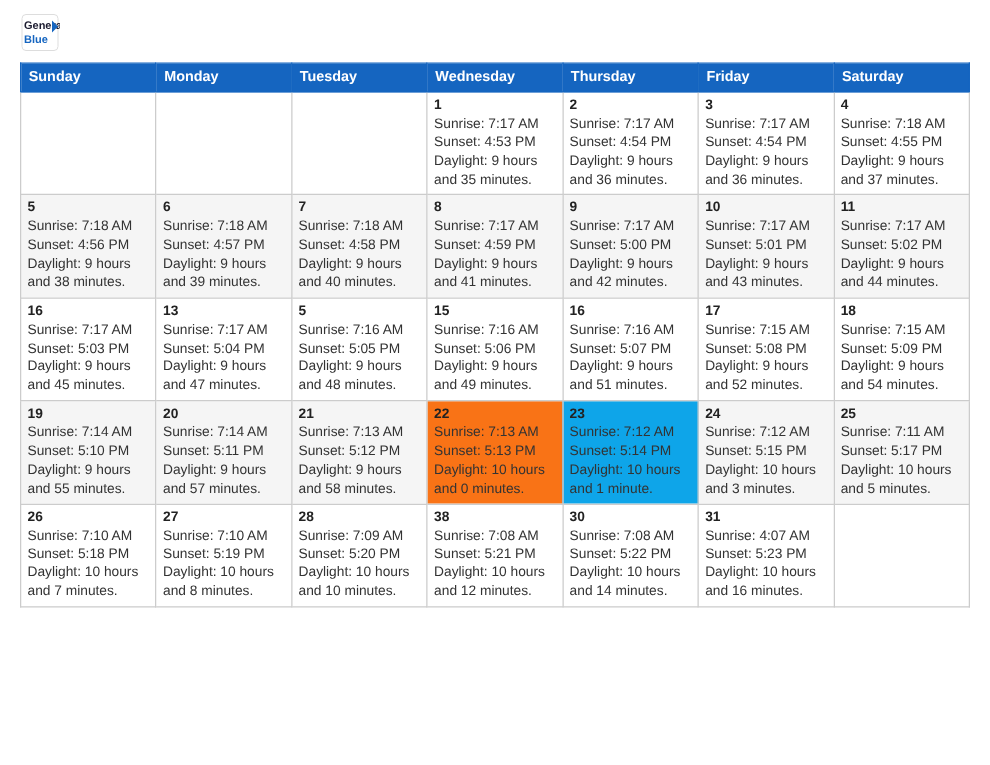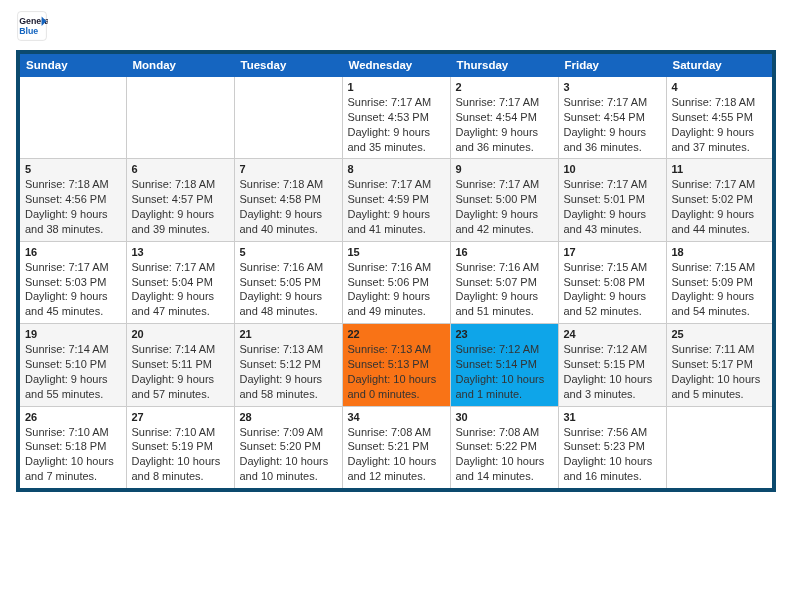--- a/index.html
+++ b/index.html
@@ -40,21 +40,21 @@
       color: #1a1a2e;
       line-height: 1.1;
     }
     .location {
       font-size: 13px;
       color: #333;
     }
     .calendar {
       width: 100%;
       border-collapse: collapse;
-      border: 4px solid #0c4a6e;
+      border: 1px solid #0c4a6e;
     }
     .calendar th {
       background: #1565c0;
       color: #fff;
       font-size: 11.5px;
       font-weight: bold;
       text-align: left;
       padding: 5px 6px;
       border: 1px solid #1565c0;
     }
@@ -319,36 +319,36 @@
 and 8 minutes.</div>
           </td>
           <td>
             <div class="day-number">28</div>
             <div class="day-info" style="white-space: pre-line;">Sunrise: 7:09 AM
 Sunset: 5:20 PM
 Daylight: 10 hours
 and 10 minutes.</div>
           </td>
           <td>
-            <div class="day-number">34</div>
+            <div class="day-number">38</div>
             <div class="day-info" style="white-space: pre-line;">Sunrise: 7:08 AM
 Sunset: 5:21 PM
 Daylight: 10 hours
 and 12 minutes.</div>
           </td>
           <td>
             <div class="day-number">30</div>
             <div class="day-info" style="white-space: pre-line;">Sunrise: 7:08 AM
 Sunset: 5:22 PM
 Daylight: 10 hours
 and 14 minutes.</div>
           </td>
           <td>
             <div class="day-number">31</div>
-            <div class="day-info" style="white-space: pre-line;">Sunrise: 7:56 AM
+            <div class="day-info" style="white-space: pre-line;">Sunrise: 4:07 AM
 Sunset: 5:23 PM
 Daylight: 10 hours
 and 16 minutes.</div>
           </td>
           <td class="empty-cell"></td>
         </tr>
       </tbody>
   </table>
 </div>
 

